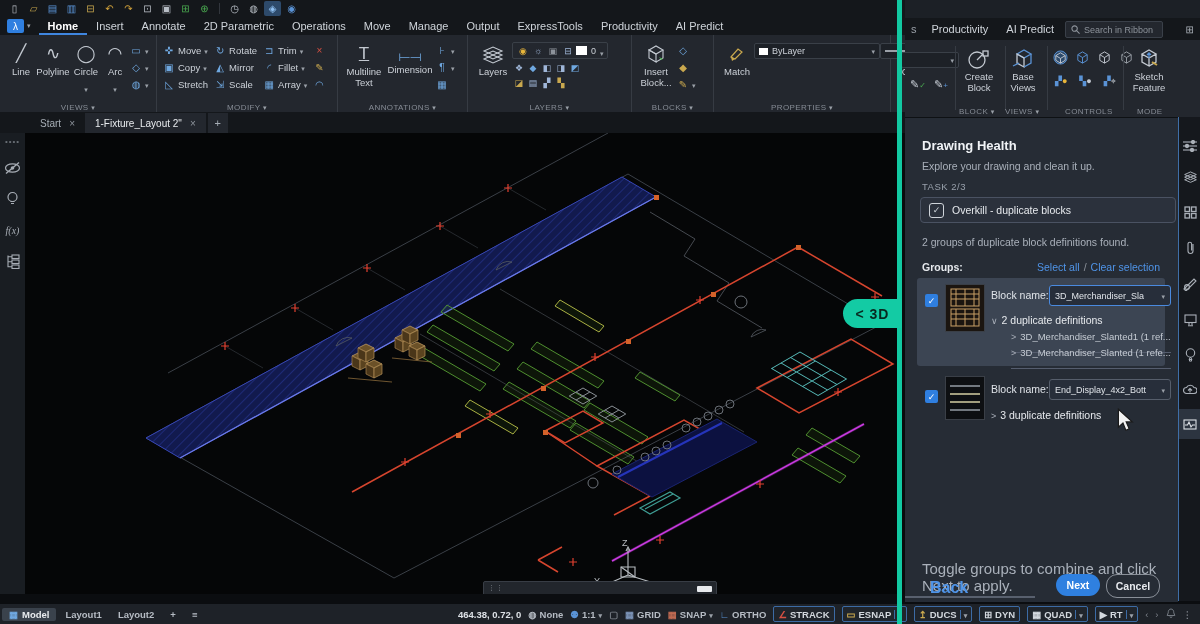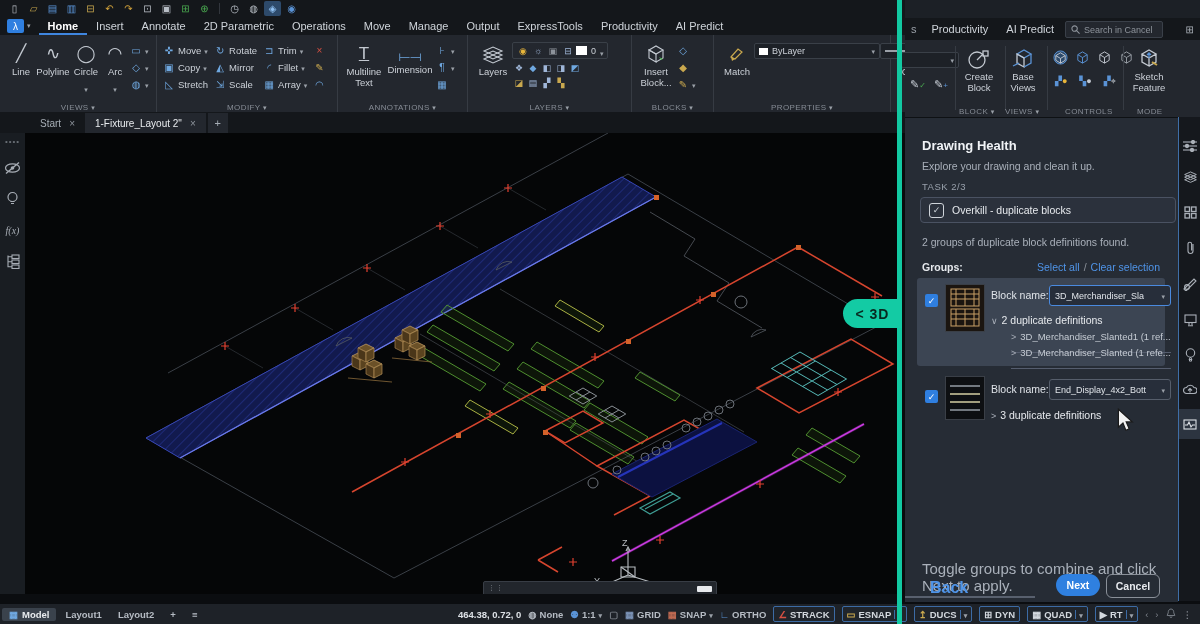--- a/index.html
+++ b/index.html
@@ -86,21 +86,21 @@
   .thumb1{position:absolute;background:#171310;border:1px solid #3a3f47;}
   .bnlabel{position:absolute;font-size:10.5px;color:#dfe3e8;}
   .bndd{position:absolute;width:110px;height:19px;background:#272e3a;border-radius:3px;display:flex;align-items:center;padding:0 5px;font-size:9px;color:#dfe3e8;gap:3px;}
   .bndd .i-caret{margin-left:auto;}
   .duprow{position:absolute;font-size:10.5px;color:#e6e9ed;}
   .childrow{position:absolute;font-size:9.5px;color:#c6ccd4;border-bottom:1px solid #555d6e;padding-bottom:10px;white-space:nowrap;}
   .chev{color:#aab0ba;margin-right:4px;font-size:9px;}
   .phint{position:absolute;left:17px;top:442px;font-size:15px;color:#a9b0ba;}
   .backlink{position:absolute;left:25px;top:461px;font-size:16px;font-weight:bold;color:#4f94e8;}
   .btn-next{position:absolute;left:151px;top:456px;width:44px;height:22px;background:#2f80e0;border-radius:11px;color:#fff;font-size:10.5px;font-weight:bold;display:flex;align-items:center;justify-content:center;}
-  .btn-cancel{position:absolute;left:201px;top:456px;width:52px;height:22px;border:1px solid #8a9099;border-radius:6px;color:#e6e9ed;font-size:10.5px;font-weight:bold;display:flex;align-items:center;justify-content:center;}
+  .btn-cancel{position:absolute;left:201px;top:456px;width:52px;height:22px;border:1px solid #8a9099;border-radius:11px;color:#e6e9ed;font-size:10.5px;font-weight:bold;display:flex;align-items:center;justify-content:center;}
   .pscroll{position:absolute;left:0;top:478px;width:130px;height:2px;background:#58606e;}
   
   .strip{position:absolute;left:273px;top:117px;width:22px;height:484px;background:#15181d;border-left:1px solid #3f6fa8;display:flex;flex-direction:column;align-items:center;}
   .sico{width:22px;height:30px;display:flex;align-items:center;justify-content:center;color:#aab0b8;}
   .sico.on{background:#2c3440;}
   
   .divider{left:897px;top:0;width:5px;height:624px;background:#12c9a2;z-index:50;}
   .pill3d{left:843px;top:299px;width:59px;height:29px;background:#13cba4;border-radius:15px 0 0 15px;z-index:60;display:flex;align-items:center;justify-content:center;color:#07291f;font-size:14px;font-weight:bold;letter-spacing:1px;}
   .cursor{left:1116px;top:408px;z-index:70;}
   svg text{font-family:"Liberation Sans",sans-serif;}
@@ -647,21 +647,21 @@
 <div class="abs rightwin">
   <div class="rw-menu">
     <span class="mitem" style="padding:0 6px;color:#9aa0a8">s</span>
     <span class="mitem">Productivity</span>
     <span class="mitem">AI Predict</span>
     <div class="search">
       <svg width="9" height="9" viewBox="0 0 10 10">
           <circle cx="4" cy="4" r="3" fill="none" stroke="#8d939b" stroke-width="1.2"></circle>
           <line x1="6.5" y1="6.5" x2="9.5" y2="9.5" stroke="#8d939b" stroke-width="1.2"></line>
         </svg>
-      <span>Search in Cancel</span>
+      <span>Search in Ribbon</span>
     </div>
     <span style="margin-left:auto;margin-right:6px;color:#aab0b8;font-size:10px">⊞</span>
   </div>
 
   <div class="rw-ribbon">
     <div class="dd" style="position:absolute;left:-4px;top:12px;width:48px">
         <span class="i-caret" style="margin-left:auto"></span>
       </div>
     <div style="position:absolute;left:5px;top:38px;display:flex;gap:8px">
       <span style="color:#c3c9d1;font-size:11px">✎<span style="color:#49a84f;font-size:8px">✓</span></span>

